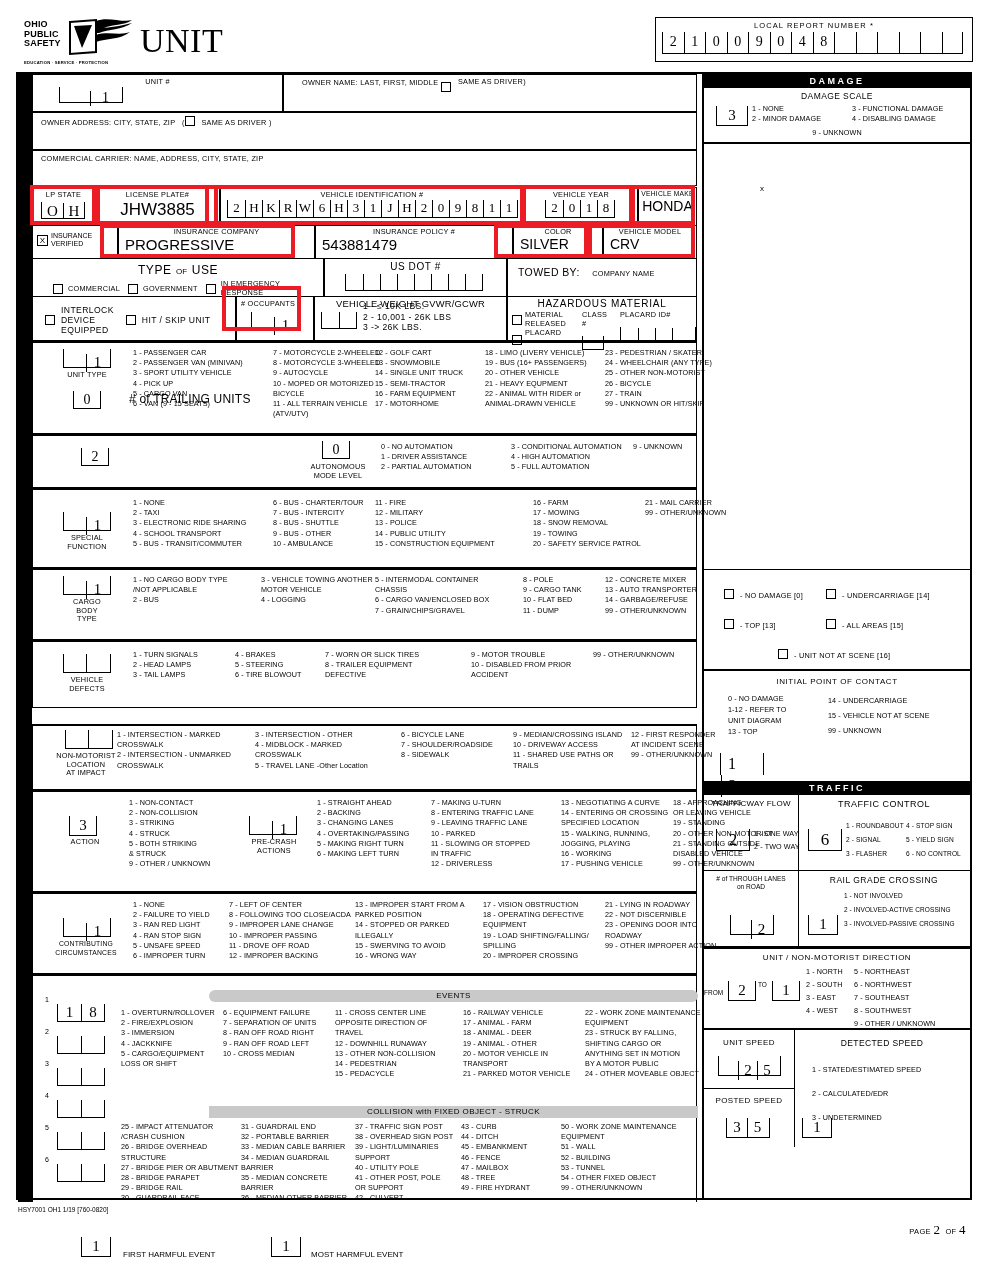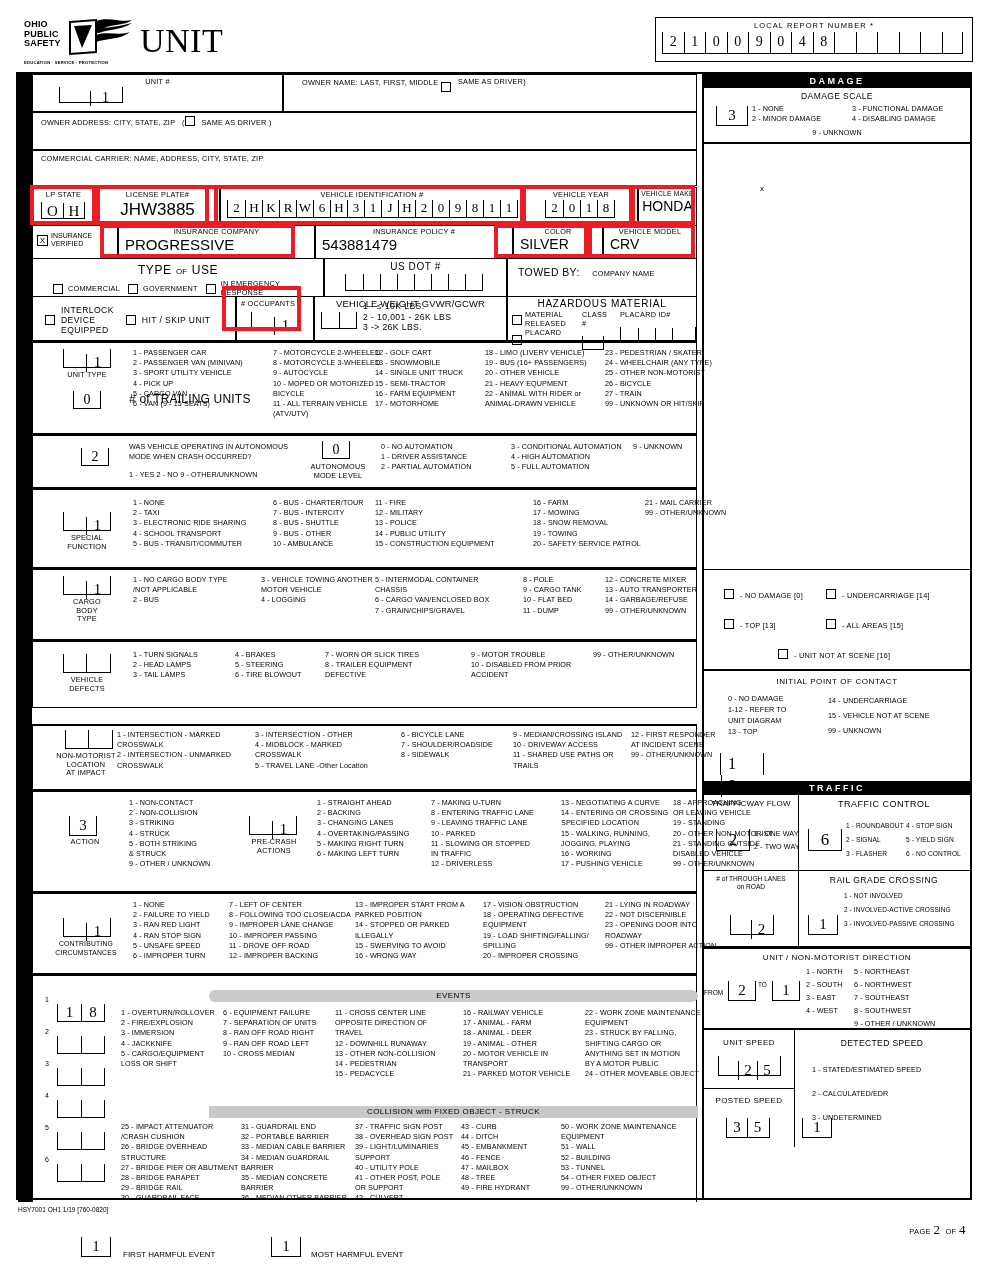--- a/index.html
+++ b/index.html
@@ -354,25 +354,20 @@
               <div>25 - OTHER NON-MOTORIST</div>
               <div>26 - BICYCLE</div>
               <div>27 - TRAIN</div>
               <div>99 - UNKNOWN OR HIT/SKIP</div>
             </div>
         </div>
       </div>
 
       <div class="cell" style="left:14px;top:360px;width:665px;height:54px;border-top:2px solid #000;">
         <div class="ubox" style="position:absolute;left:48px;top:12px;width:28px;height:18px;font-size:14px;line-height:17px;">2</div>
-        <div class="codes" style="position:absolute;left:96px;top:6px;width:190px;">
-          <div>WAS VEHICLE OPERATING IN  AUTONOMOUS</div>
-          <div>MODE  WHEN CRASH OCCURRED?</div>
-          <div style="margin-top:8px;">1 - YES   2 - NO   9 - OTHER/UNKNOWN</div>
-        </div>
         <div class="ubox" style="position:absolute;left:289px;top:5px;width:28px;height:18px;font-size:14px;line-height:17px;">0</div>
         <div class="vlabel" style="position:absolute;left:270px;top:27px;width:70px;">
           <div>AUTONOMOUS</div>
             <div>MODE LEVEL</div>
         </div>
         <div class="codes">
           <div class="c" id="au1" style="left:348px;top:6px;width:130px;">
               <div>0 - NO AUTOMATION</div>
               <div>1 - DRIVER ASSISTANCE</div>
               <div>2 - PARTIAL AUTOMATION</div>

